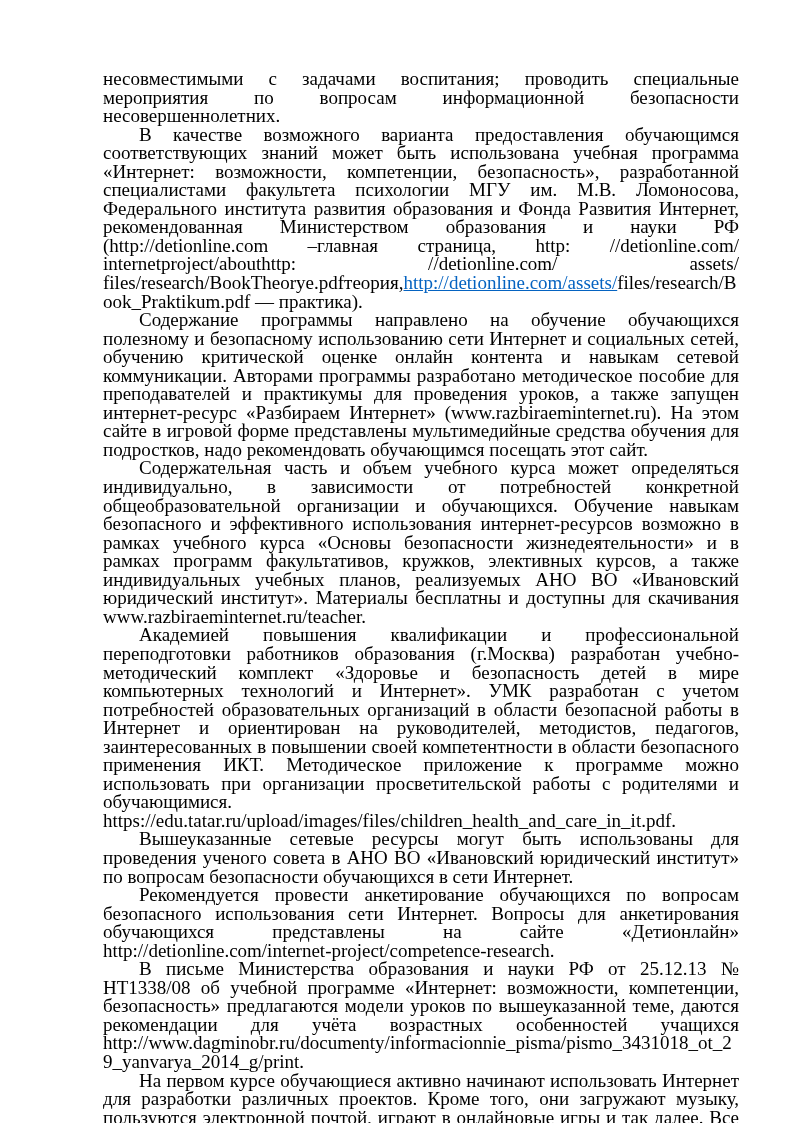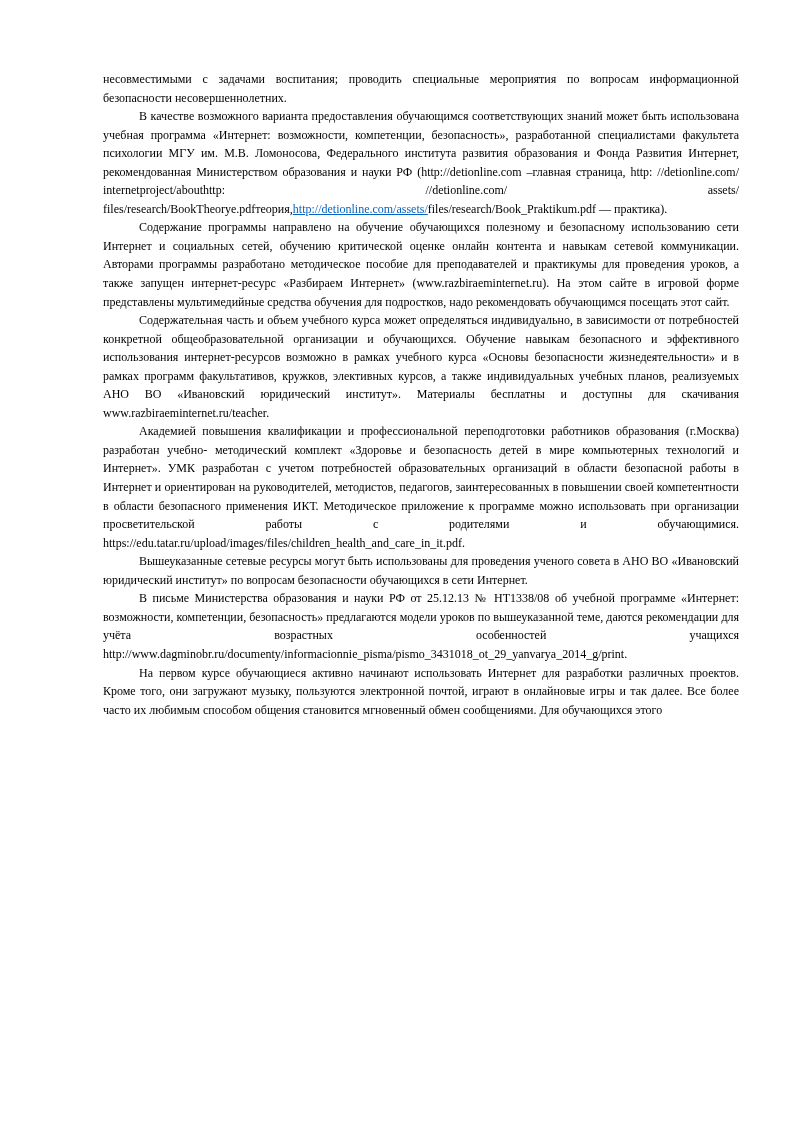--- a/index.html
+++ b/index.html
@@ -8,21 +8,21 @@
     background: #ffffff;
   }
   .page {
     position: relative;
     width: 794px;
     height: 1123px;
     box-sizing: border-box;
     background: #ffffff;
     padding: 70px 55px 0 103px;
     font-family: "Liberation Serif", "DejaVu Serif", serif;
-    font-size: 12px;
+    font-size: 19px;
     line-height: 18.55px;
     color: #000000;
     overflow: hidden;
   }
   .para {
     margin: 0;
     text-align: justify;
     text-indent: 36px;
     overflow-wrap: break-word;
     word-wrap: break-word;
@@ -48,18 +48,19 @@
 
   <p class="para">Содержание программы направлено на обучение обучающихся полезному и безопасному использованию сети Интернет и социальных сетей, обучению критической оценке онлайн контента и навыкам сетевой коммуникации. Авторами программы разработано методическое пособие для преподавателей и практикумы для проведения уроков, а также запущен интернет-ресурс «Разбираем Интернет» (www.razbiraeminternet.ru). На этом сайте в игровой форме представлены мультимедийные средства обучения для  подростков, надо рекомендовать обучающимся посещать этот сайт.</p>
 
   <p class="para">Содержательная часть и объем учебного курса может определяться индивидуально, в зависимости от потребностей конкретной общеобразовательной организации и обучающихся. Обучение навыкам безопасного и эффективного использования интернет-ресурсов возможно в рамках учебного курса «Основы безопасности жизнедеятельности» и в рамках программ факультативов, кружков, элективных курсов, а также индивидуальных учебных планов, реализуемых АНО ВО «Ивановский юридический институт». Материалы бесплатны и доступны для скачивания www.razbiraeminternet.ru/teacher.</p>
 
   <p class="para">Академией повышения квалификации и профессиональной переподготовки работников образования (г.Москва) разработан учебно- методический комплект «Здоровье и безопасность детей в мире компьютерных технологий и Интернет». УМК разработан с учетом потребностей образовательных организаций в области безопасной работы в Интернет и ориентирован на руководителей, методистов, педагогов, заинтересованных в повышении своей компетентности в области безопасного применения ИКТ. Методическое приложение к программе можно использовать при организации просветительской работы с родителями и обучающимися. https://edu.tatar.ru/upload/images/files/children_health_and_care_in_it.pdf.</p>
 
 
   <p class="para">Вышеуказанные сетевые ресурсы могут быть использованы для проведения ученого совета в АНО ВО «Ивановский юридический институт» по вопросам безопасности обучающихся в сети Интернет.</p>
 
+  <p class="para">Рекомендуется провести анкетирование обучающихся по вопросам безопасного использования сети Интернет. Вопросы для анкетирования обучающихся представлены на сайте «Детионлайн» http://detionline.com/internet-project/competence-research.</p>
 
   <p class="para">В письме Министерства образования и науки РФ от 25.12.13 № НТ1338/08 об учебной программе «Интернет: возможности, компетенции, безопасность» предлагаются модели уроков по вышеуказанной теме, даются рекомендации для учёта возрастных особенностей учащихся http://www.dagminobr.ru/documenty/informacionnie_pisma/pismo_3431018_ot_29_yanvarya_2014_g/print.</p>
 
   <p class="para">На первом курсе обучающиеся активно начинают использовать Интернет для разработки различных проектов. Кроме того, они загружают музыку, пользуются электронной почтой, играют в онлайновые игры и так далее. Все более часто их любимым способом общения становится мгновенный обмен сообщениями. Для обучающихся этого</p>
 
 </div>
 
 </body></html>

